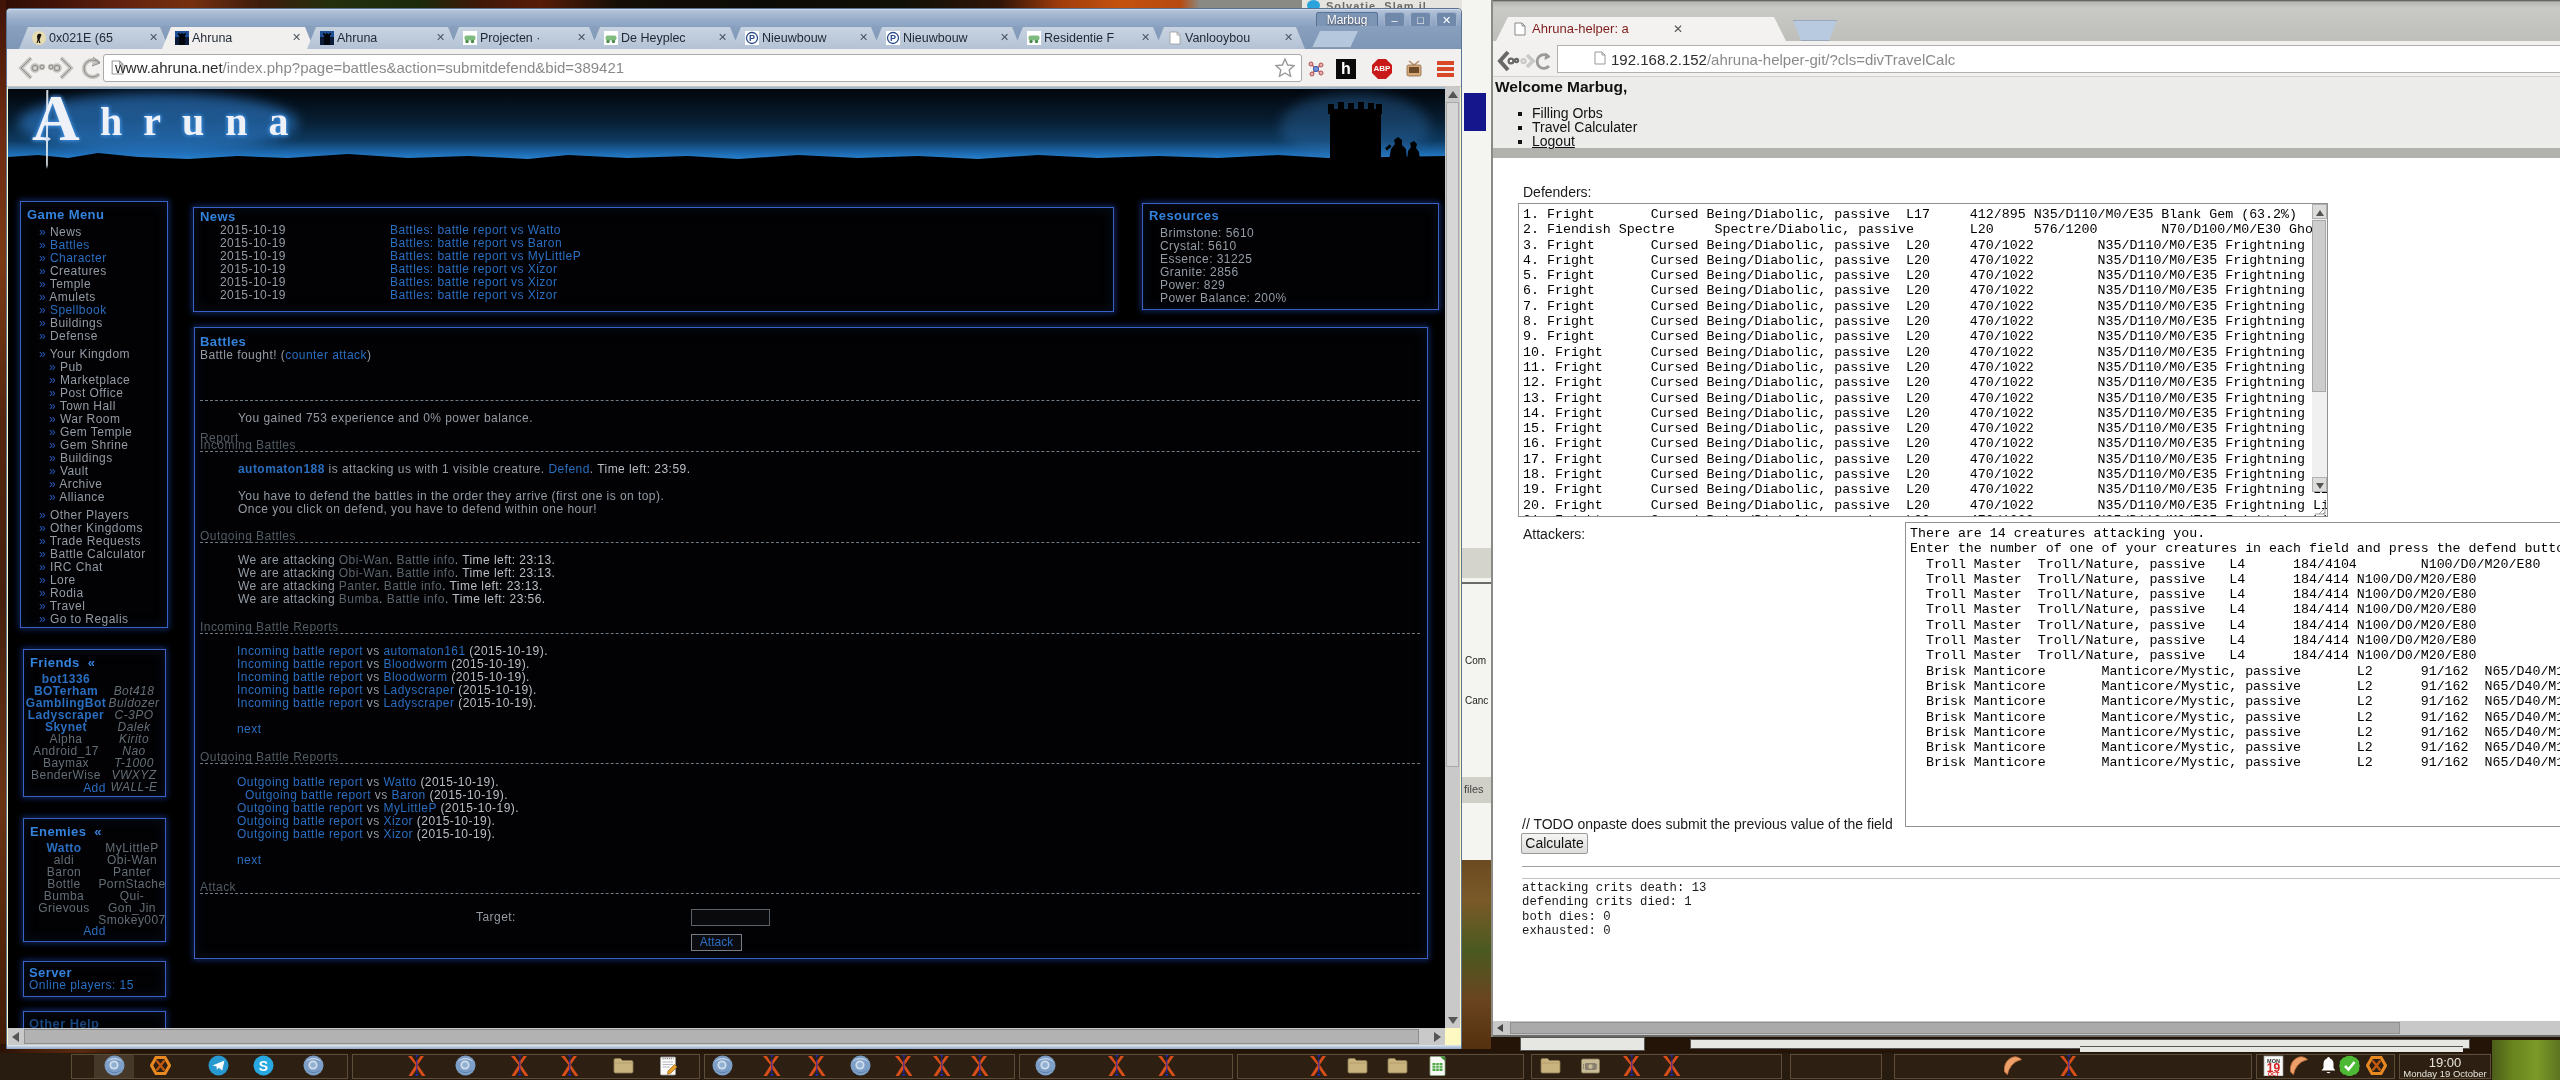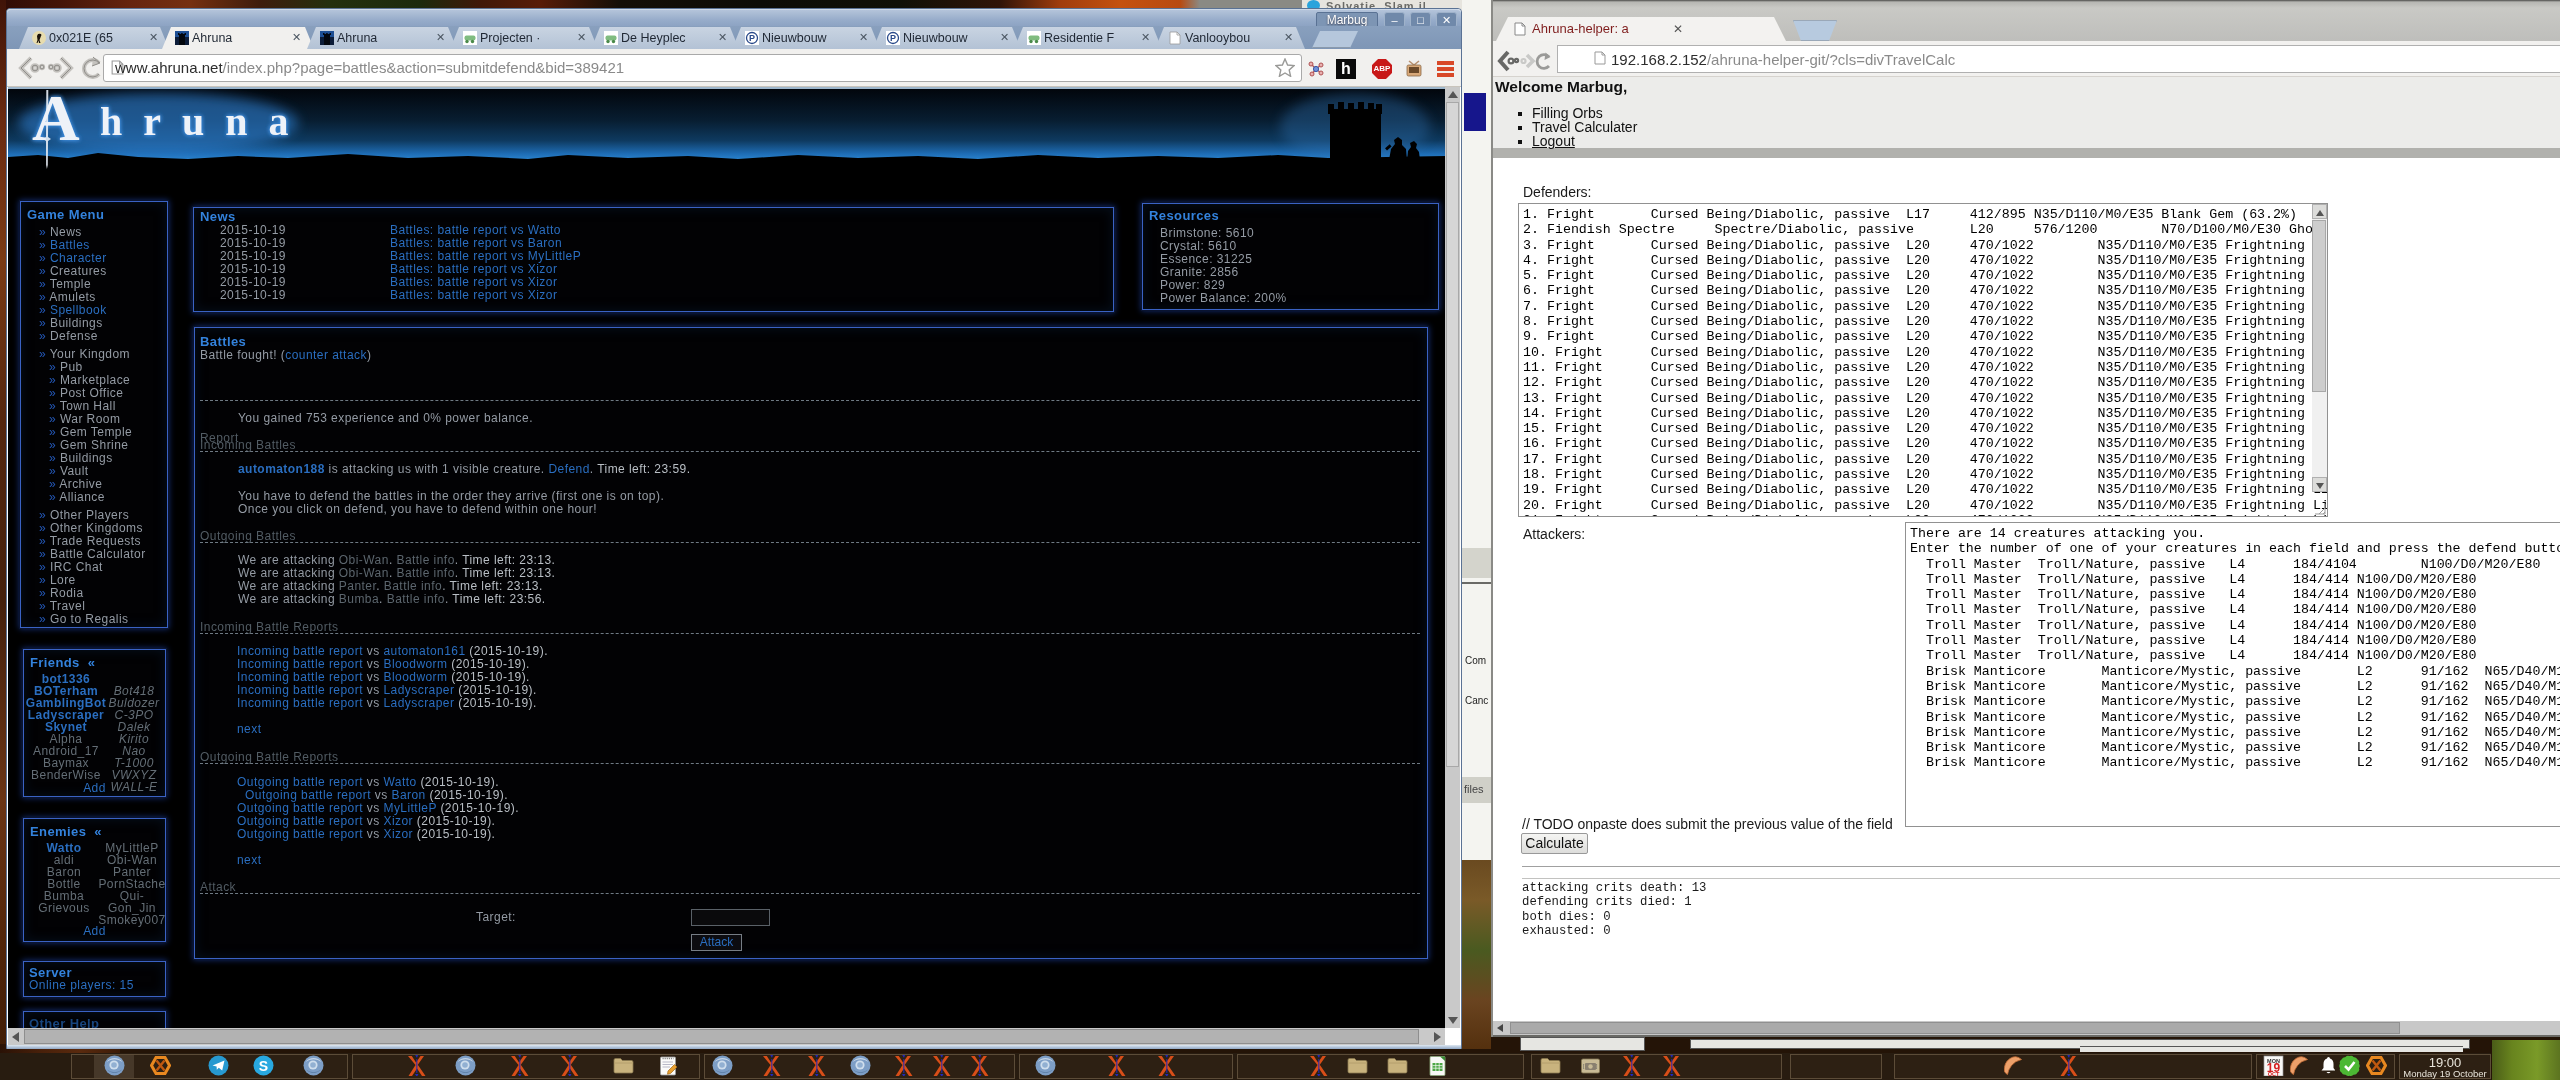--- a/index.html
+++ b/index.html
@@ -18,21 +18,21 @@
 #bgwinTop .bgt{position:absolute;left:24px;top:0px;font-size:11px;font-weight:bold;color:#6a6a66;letter-spacing:1px;}
 
 #sliver{position:absolute;left:1462px;top:0px;width:29px;height:1049px;background:#f4f4f0;}
 #sliver .navy{position:absolute;left:2px;top:93px;width:22px;height:38px;background:#16168c;}
 #sliver .g1{position:absolute;left:0;top:548px;width:29px;height:30px;background:#d4d4cc;}
 #sliver .ln{position:absolute;left:0;top:582px;width:29px;height:2px;background:#6a6a66;}
 #sliver .t{position:absolute;font-size:10px;color:#222;}
 #sliver .g2{position:absolute;left:0;top:777px;width:29px;height:26px;background:#d0d0c8;}
 #sliver .wp{position:absolute;left:0;top:860px;width:29px;height:189px;background:linear-gradient(180deg,#6a4a20 0,#7a5a28 40px,#4a5a20 90px,#6a4420 140px,#54300e 189px);}
 
-#winL{position:absolute;left:6px;top:8px;width:1456px;height:1041px;background:#ffffff;border:1px solid #5a7294;border-radius:4px 4px 0 0;}
+#winL{position:absolute;left:6px;top:8px;width:1456px;height:1041px;background:#fef9c3;border:1px solid #5a7294;border-radius:4px 4px 0 0;}
 #winL .titlebar{position:absolute;left:0;top:0;width:1454px;height:17px;border-radius:4px 4px 0 0;background:linear-gradient(180deg,#b4c4da 0,#97accA 10px,#8ba2c2 17px);border-top:1px solid #cdd9e8;}
 #winL .tabstrip{position:absolute;left:0;top:17px;width:1454px;height:23px;background:linear-gradient(180deg,#89a0be 0,#7e96b6 23px);}
 .tab{position:absolute;top:18px;height:22px;color:#1f2733;font-size:12.5px;}
 .tab .bg{position:absolute;left:0;top:0;width:100%;height:100%;background:linear-gradient(180deg,#c9d4e2 0,#b3c2d5 100%);clip-path:polygon(0 100%,9px 0,calc(100% - 9px) 0,100% 100%);}
 .tab.active .bg{background:#f1f0ee;}
 .tab .ttl{position:absolute;left:30px;top:4px;white-space:nowrap;overflow:hidden;}
 .tab .fav{position:absolute;left:13px;top:4px;width:14px;height:14px;}
 .tab .x{position:absolute;top:5px;width:11px;height:11px;color:#4a5560;font-size:11px;line-height:10px;text-align:center;}
 #winL .toolbar{position:absolute;left:0;top:40px;width:1454px;height:38px;background:#f1f0ee;border-bottom:1px solid #c9c4bc;}
 #winL .urlbar{position:absolute;left:96px;top:45px;width:1199px;height:28px;background:#fff;border:1px solid #a9a9a9;border-radius:3px;}

